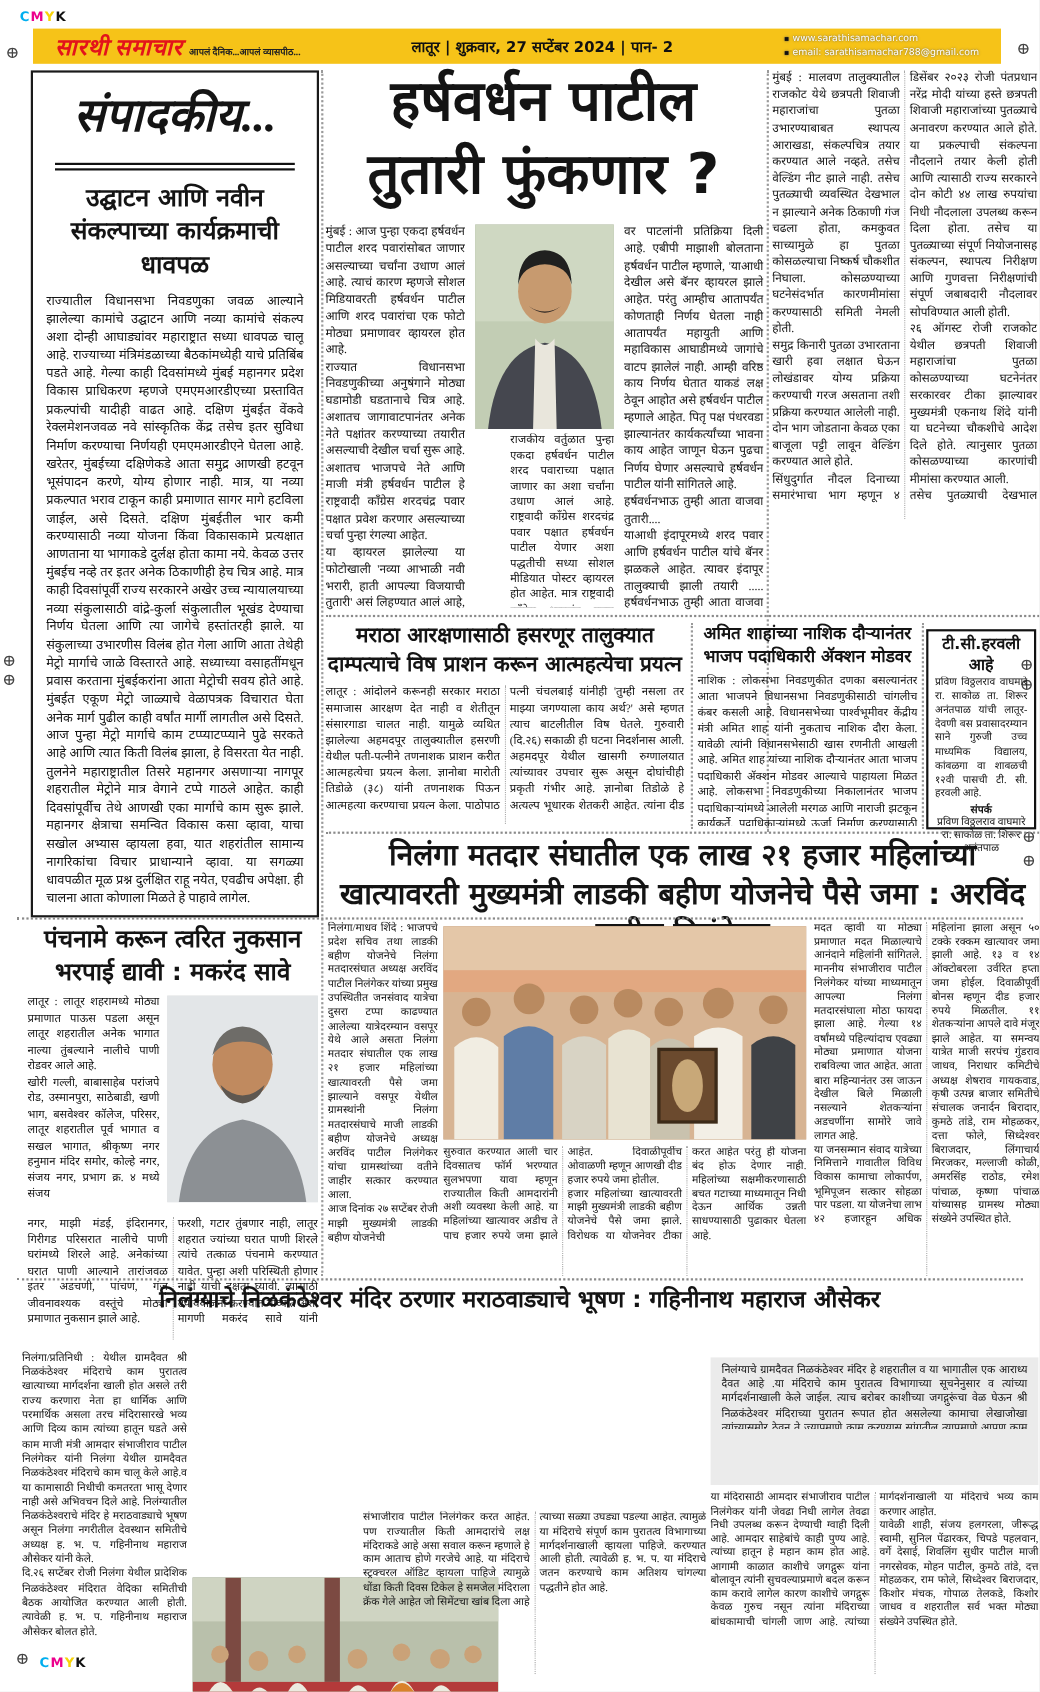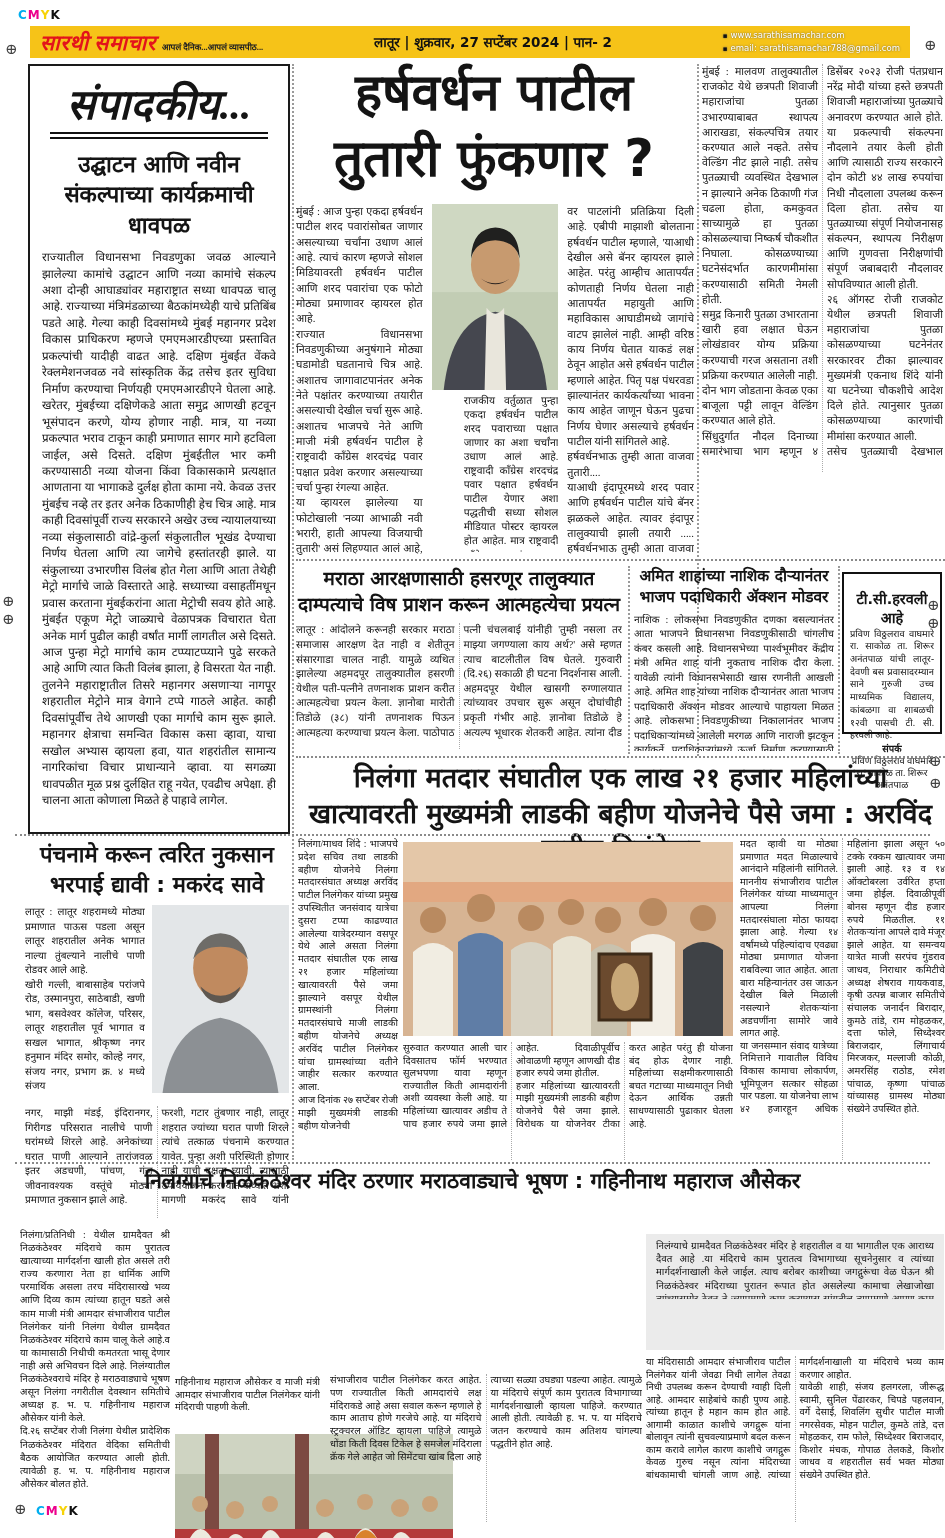--- a/index.html
+++ b/index.html
@@ -5,32 +5,32 @@
   html,body{margin:0;padding:0;background:#e9e9e9;}
   .sheet{position:relative;width:945px;height:1538px;margin:0 auto;background:#ffffff;
          font-family:"Liberation Serif","DejaVu Serif",serif;color:#141414;overflow:hidden;}
   .abs{position:absolute;}
   .jtext{text-align:justify;white-space:pre-line;line-height:1.42;overflow:hidden;}
   .hline{font-family:"DejaVu Sans","Liberation Sans",sans-serif;font-weight:900;text-align:center;}
   .dot-h{border-top:2px dotted #8a8a8a;height:0;}
   .dot-v{border-left:2px dotted #9a9a9a;width:0;}
   .reg{font-size:15px;color:#444;line-height:1;}
   
-  .hdr{display:flex;align-items:center;justify-content:space-between;padding:2px 10px;box-sizing:border-box;}
+  .hdr{display:flex;align-items:center;justify-content:space-between;padding:2px 20px;box-sizing:border-box;}
   .masthead{font-size:21px;font-weight:900;font-style:italic;letter-spacing:.5px;}
   .tagline{font-size:8.5px;font-weight:bold;color:#222;margin-left:6px;}
   .dateline{font-size:13.5px;font-weight:bold;color:#111;font-family:"DejaVu Sans",sans-serif;}
   .contact{font-size:8.5px;color:#fff;text-shadow:0 0 2px #555;text-align:left;line-height:1.5;font-family:"DejaVu Sans",sans-serif;}
   .contact .bullet{color:#111;font-size:7px;margin-right:3px;}
   .ink-c{color:#00aeef}.ink-m{color:#ec008c}.ink-y{color:#f7d308}.ink-k{color:#111}
   .cmyk{font-family:"DejaVu Sans",sans-serif;font-weight:bold;font-size:12px;letter-spacing:1px;}
   
   .edbox{border:2px solid #1a1a1a;box-sizing:border-box;padding:6px 12px;}
   .kicker{font-size:42px;font-weight:900;font-style:italic;text-align:center;
-          border-bottom:7px double #111;padding-bottom:1px;margin:2px 8px 10px;}
+          border-bottom:7px double #111;padding-bottom:17px;margin:2px 8px 10px;}
   .edhead{font-size:22.5px;font-weight:900;text-align:center;line-height:1.35;margin-bottom:10px;
           font-family:"DejaVu Sans",sans-serif;}
   .edbody{font-size:11.6px;}
   
   .photo{position:relative;overflow:hidden;background:#b9c2ae;}
   .photo svg{display:block;width:100%;height:100%;}
   .cap{font-size:10.4px;line-height:1.35;}
   .colwrap{column-gap:9px;column-rule:1px dotted #aaa;}
   .boxed{border:2px solid #111;box-sizing:border-box;}
 </style>
@@ -119,21 +119,21 @@
 
   <div class="abs dot-v" style="left:628px;top:566px;height:188px;"></div>
 
   <div class="abs" style="left:634px;top:566px;width:200px;">
     <div class="hline" style="font-size:15.5px;line-height:1.35;margin-bottom:5px;">अमित शाहांच्या नाशिक दौऱ्यानंतर भाजप पदाधिकारी ॲक्शन मोडवर</div>
     <div class="jtext" style="font-size:10.2px;height:138px;">नाशिक : लोकसभा निवडणुकीत दणका बसल्यानंतर आता भाजपने विधानसभा निवडणुकीसाठी चांगलीच कंबर कसली आहे. विधानसभेच्या पार्श्वभूमीवर केंद्रीय मंत्री अमित शाह यांनी नुकताच नाशिक दौरा केला. यावेळी त्यांनी विधानसभेसाठी खास रणनीती आखली आहे. अमित शाह यांच्या नाशिक दौऱ्यानंतर आता भाजप पदाधिकारी ॲक्शन मोडवर आल्याचे पाहायला मिळत आहे. लोकसभा निवडणुकीच्या निकालानंतर भाजप पदाधिकाऱ्यांमध्ये आलेली मरगळ आणि नाराजी झटकून कार्यकर्ते, पदाधिकाऱ्यांमध्ये ऊर्जा निर्माण करण्यासाठी केंद्रीय गृहमंत्री अमित शाह बुधवारी नाशिक दौऱ्यावर आले होते. पुढील ३ दिवसांत मंडल अध्यक्षांनी शक्ती केंद्र प्रमुख, बूथ प्रमुखांची बैठक घेऊन मतदार यादीवर लक्ष केंद्रित करून सूक्ष्म नियोजन करण्याचे आदेश दिले होते.</div>
   </div>
 
   <div class="abs dot-v" style="left:838px;top:566px;height:188px;"></div>
 
-  <div class="abs boxed" style="left:842px;top:572px;width:100px;height:162px;padding:16px 6px;">
+  <div class="abs boxed" style="left:842px;top:572px;width:100px;height:182px;padding:3px 6px;">
     <div class="hline" style="font-size:14.5px;line-height:1.3;">टी.सी.हरवली आहे</div>
     <div class="jtext" style="font-size:9.4px;line-height:1.35;">प्रविण विठ्ठलराव वाघमारे रा. साकोळ ता. शिरूर अनंतपाळ यांची लातूर-देवणी बस प्रवासादरम्यान साने गुरुजी उच्च माध्यमिक विद्यालय, कांबळगा वा शाबळची १२वी पासची टी. सी. हरवली आहे.</div>
     <div style="text-align:center;font-weight:bold;font-size:9.6px;">संपर्क</div>
     <div style="text-align:center;font-size:9.4px;white-space:pre-line;line-height:1.3;">प्रविण विठ्ठलराव वाघमारे
 रा. साकोळ ता. शिरूर
 अनंतपाळ</div>
   </div>
 
   <div class="abs dot-h" style="left:296px;top:756px;width:649px;"></div>
 
@@ -221,21 +221,20 @@
           <path d="M48,114 Q60,86 75,114 Z"></path>
           <path d="M84,110 Q95,82 108,110 Z"></path>
         <path d="M138,112 Q150,84 164,112 Z"></path>
           <path d="M178,108 Q190,80 204,108 Z"></path>
           <path d="M214,112 Q225,84 240,112 Z"></path>
       </g>
       <path d="M178,108 Q190,84 204,108 Z" fill="#d9822b"></path>
     </svg>
   </div>
 
-  <div class="abs jtext" style="left:175px;top:1376px;width:145px;height:66px;font-size:9.7px;line-height:1.3;">गहिनीनाथ महाराज औसेकर व माजी मंत्री आमदार संभाजीराव पाटील निलंगेकर यांनी मंदिराची पाहणी केली.</div>
   <div class="abs jtext colwrap" style="left:330px;top:1374px;width:312px;height:148px;column-count:2;font-size:9.7px;line-height:1.32;">संभाजीराव पाटील निलंगेकर करत आहेत. पण राज्यातील किती आमदारांचे लक्ष मंदिराकडे आहे असा सवाल करून म्हणाले हे काम आताच होणे गरजेचे आहे. या मंदिराचे स्ट्रक्चरल ऑडिट व्हायला पाहिजे त्यामुळे धोंडा किती दिवस टिकेल हे समजेल मंदिराला क्रॅक गेले आहेत जो सिमेंटचा खांब दिला आहे त्याच्या सळ्या उघड्या पडल्या आहेत. त्यामुळे या मंदिराचे संपूर्ण काम पुरातत्व विभागाच्या मार्गदर्शनाखाली व्हायला पाहिजे. करण्यात आली होती. त्यावेळी ह. भ. प. या मंदिराचे जतन करण्याचे काम अतिशय चांगल्या पद्धतीने होत आहे.</div>
 
   <div class="abs" style="left:646px;top:1234px;width:298px;height:116px;background:#ebebeb;padding:5px 10px;box-sizing:border-box;">
     <div class="jtext" style="font-size:9.8px;line-height:1.35;height:60px;">निलंग्याचे ग्रामदैवत निळकंठेश्वर मंदिर हे शहरातील व या भागातील एक आराध्य दैवत आहे .या मंदिराचे काम पुरातत्व विभागाच्या सूचनेनुसार व त्यांच्या मार्गदर्शनाखाली केले जाईल. त्याच बरोबर काशीच्या जगद्गुरूंचा वेळ घेऊन श्री निळकंठेश्वर मंदिराच्या पुरातन रूपात होत असलेल्या कामाचा लेखाजोखा त्यांच्यासमोर ठेवून ते ज्याप्रमाणे काम करण्यास सांगतील त्याप्रमाणे आपण काम करण्यात येईल व त्यांच्या परवानगीशिवाय मंदिराच्या मुळ रूपात कसलाही बदल होणार नाही अशी ग्वाही यावेळी माजी मंत्री आमदार संभाजीराव पाटील निलंगेकरांनी दिली.</div>
   </div>
   <div class="abs jtext colwrap" style="left:646px;top:1356px;width:298px;height:166px;column-count:2;font-size:9.5px;line-height:1.32;">या मंदिरासाठी आमदार संभाजीराव पाटील निलंगेकर यांनी जेवढा निधी लागेल तेवढा निधी उपलब्ध करून देण्याची ग्वाही दिली आहे. आमदार साहेबांचे काही पुण्य आहे. त्यांच्या हातून हे महान काम होत आहे. आगामी काळात काशीचे जगद्गुरू यांना बोलावून त्यांनी सुचवल्याप्रमाणे बदल करून काम करावे लागेल कारण काशीचे जगद्गुरू केवळ गुरुच नसून त्यांना मंदिराच्या बांधकामाची चांगली जाण आहे. त्यांच्या मार्गदर्शनाखाली या मंदिराचे भव्य काम करणार आहोत.
 यावेळी शाही, संजय हलगरला, जीरूद्ध स्वामी, सुनिल पेंढारकर, चिपडे पहलवान, वर्गे देसाई, शिवलिंग सुधीर पाटील माजी नगरसेवक, मोहन पाटील, कुमठे तांडे, दत्त मोहळकर, राम फोले, सिध्देश्वर बिराजदार, किशोर मंचक, गोपाळ तेलकडे, किशोर जाधव व शहरातील सर्व भक्त मोठ्या संख्येने उपस्थित होते.</div>
 
 </div>
 

